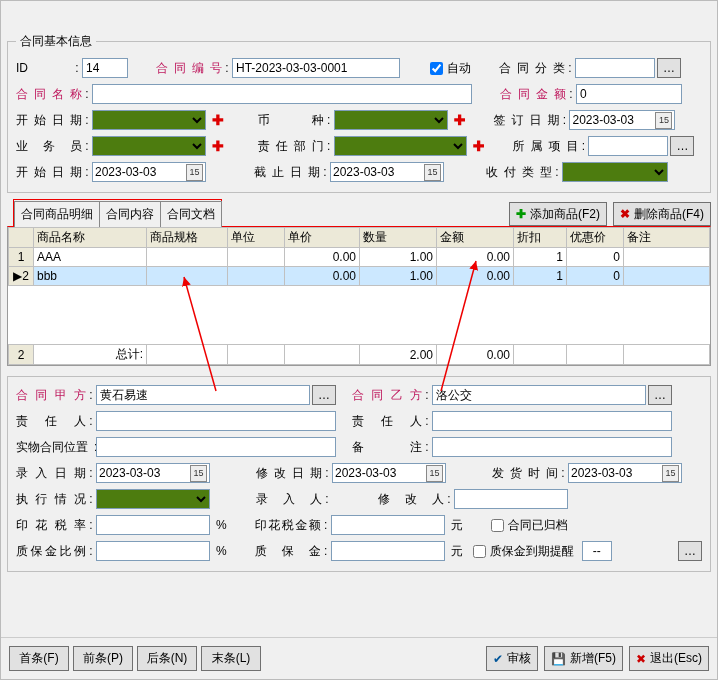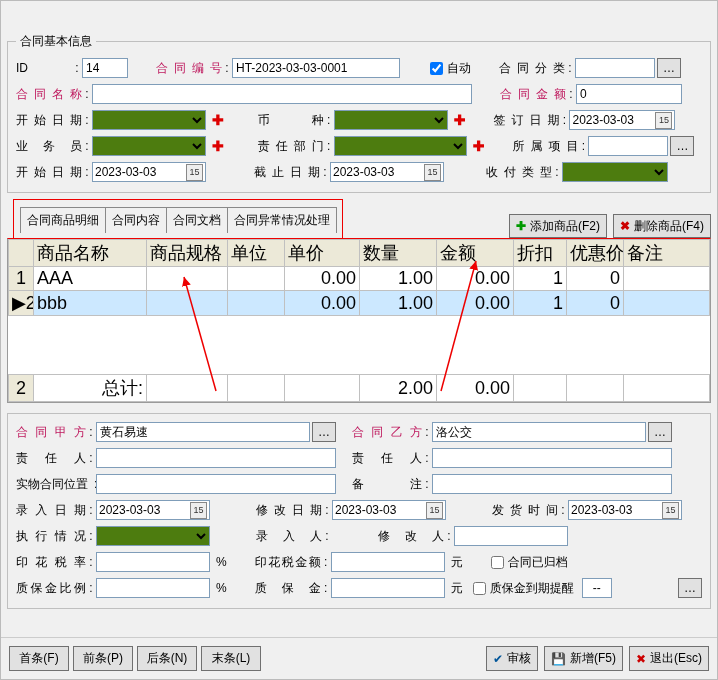--- a/index.html
+++ b/index.html
@@ -22,21 +22,21 @@
 .date .cal{width:15px;height:15px;border:1px solid #888;display:flex;align-items:center;justify-content:center;font-size:9px;color:#333;background:#eee}
 .ellips{width:24px;height:20px;border:1px solid #707070;background:#e1e1e1;display:flex;align-items:center;justify-content:center;margin-left:2px;box-sizing:border-box}
 .plus{color:#d00;font-weight:bold;font-size:14px;margin:0 6px}
 .tabs{display:flex;margin:0 6px}
 .tab{border:1px solid #888;border-bottom:none;padding:4px 6px;background:#f0f0f0;position:relative;top:1px;margin-right:-1px}
 .tab.active{background:#f0f0f0;z-index:2}
 .redbox{border:1px solid #e00}
 .btn{border:1px solid #707070;background:#e1e1e1;display:inline-flex;align-items:center;justify-content:center;padding:3px 6px;box-sizing:border-box}
 .grid{border:1px solid #9a9a9a;margin:0 6px;background:#fff}
 .grid table{border-collapse:collapse;width:100%;table-layout:fixed}
-.grid th,.grid td{border:1px solid #c0c0c0;font-size:18px;padding:1px 3px;height:16px;overflow:hidden;white-space:nowrap}
+.grid th,.grid td{border:1px solid #c0c0c0;font-size:12px;padding:1px 3px;height:16px;overflow:hidden;white-space:nowrap}
 .grid th{background:#ece9d8;text-align:left;font-weight:normal}
 .rownum{background:#ece9d8;text-align:center;width:18px}
 .right{text-align:right}
 .hl{background:#cce8ff}
 .footer{position:absolute;left:0;right:0;bottom:0;padding:8px;display:flex;align-items:center;border-top:1px solid #ccc}
 .arrow-svg{position:absolute;pointer-events:none;z-index:10}
 .chk{width:13px;height:13px;margin:0 4px 0 0;vertical-align:middle}
 </style>
 </head>
 <body>
@@ -128,25 +128,24 @@
             <div class="cal">15</div>
           </div>
         <span style="width:42px"></span>
         <span class="lbl">收付类型</span>
           <span class="colon">:</span>
         <select class="sel" style="width:106px"><option>收款</option></select>
       </div>
     </fieldset>
 
     <div style="display:flex;align-items:flex-end;margin:0 6px">
-      <div class="tabs redbox" style="border-bottom:none;padding:6px">
+      <div class="tabs redbox" style="border-bottom:none;padding:0">
         <div class="tab active">合同商品明细</div>
         <div class="tab">合同内容</div>
         <div class="tab">合同文档</div>
-        <div class="tab">合同异常情况处理</div>
       </div>
       <div style="flex:1"></div>
       <div class="btn redbox" style="height:24px;margin-right:6px">
         <span style="color:#090;font-weight:bold;margin-right:4px">✚</span>
         <span>添加商品(F2)</span>
       </div>
       <div class="btn" style="height:24px">
         <span style="color:#c00;font-weight:bold;margin-right:4px">✖</span>
         <span>删除商品(F4)</span>
       </div>

